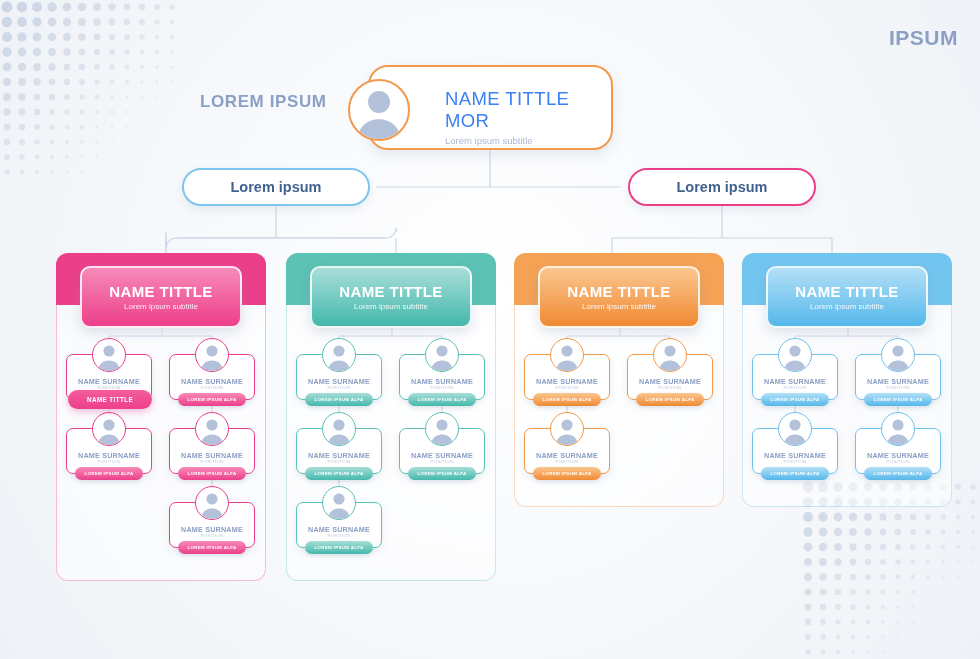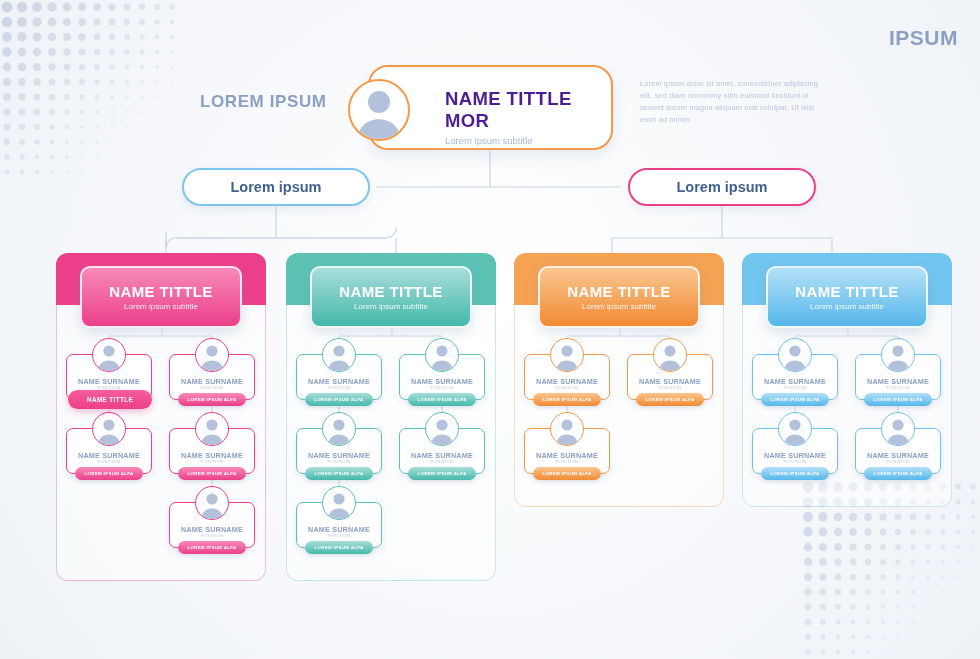--- a/index.html
+++ b/index.html
@@ -49,21 +49,21 @@
     box-shadow: 0 6px 14px rgba(120,140,175,.16);
   }
   .root-avatar {
     position: absolute; left: -22px; top: 12px;
     width: 62px; height: 62px; border-radius: 50%;
     background: #fff; border: 2.5px solid #f2994a;
     overflow: hidden;
   }
   .root-txt { position: absolute; left: 75px; top: 21px; }
   .root-title {
-    font-size: 18.5px; font-weight: bold; color: #4c1d95; letter-spacing: .4px;
+    font-size: 18.5px; font-weight: normal; color: #3b82f6; letter-spacing: .4px;
   }
   .root-sub { font-size: 9.5px; color: #a9b8d2; margin-top: 3px; }
 
   
   .midpill {
     position: absolute; top: 168px;
     width: 188px; height: 38px;
     background: #fff; border-radius: 19px;
     display: flex; align-items: center; justify-content: center;
     font-size: 14.5px; font-weight: bold; color: #41628f;
@@ -395,21 +395,20 @@
           <circle cx="53" cy="8" r="4.66" fill="#aebdd4" opacity="0.471"></circle>
           <circle cx="38" cy="8" r="4.91" fill="#aebdd4" opacity="0.497"></circle>
           <circle cx="23" cy="8" r="5.15" fill="#aebdd4" opacity="0.524"></circle>
           <circle cx="8" cy="8" r="5.40" fill="#aebdd4" opacity="0.550"></circle>
         </g>
       </svg>
   </div>
 
   <div class="logo">IPSUM</div>
   <div class="lorem-left">LOREM IPSUM</div>
-  <div class="head-para">Lorem ipsum dolor sit amet, consectetuer adipiscing elit, sed diam nonummy nibh euismod tincidunt ut laoreet dolore magna aliquam erat volutpat. Ut wisi enim ad minim</div>
 
   <svg id="wires" width="980" height="659">
     <g fill="none" stroke="#ccd6e4" stroke-width="1.2">
       <path d="M490,150 L490,187"></path>
       <path d="M376,187 L490,187 L620,187"></path>
       <path d="M276,206 L276,228"></path>
       <path d="M722,206 L722,228"></path>
       <path d="M166,248 a10,10 0 0 1 10,-10 L386,238 a10,10 0 0 0 10,-10 L396,232"></path>
       <path d="M166,232 L166,248"></path>
       <path d="M176,238 L276,238 L386,238"></path>

